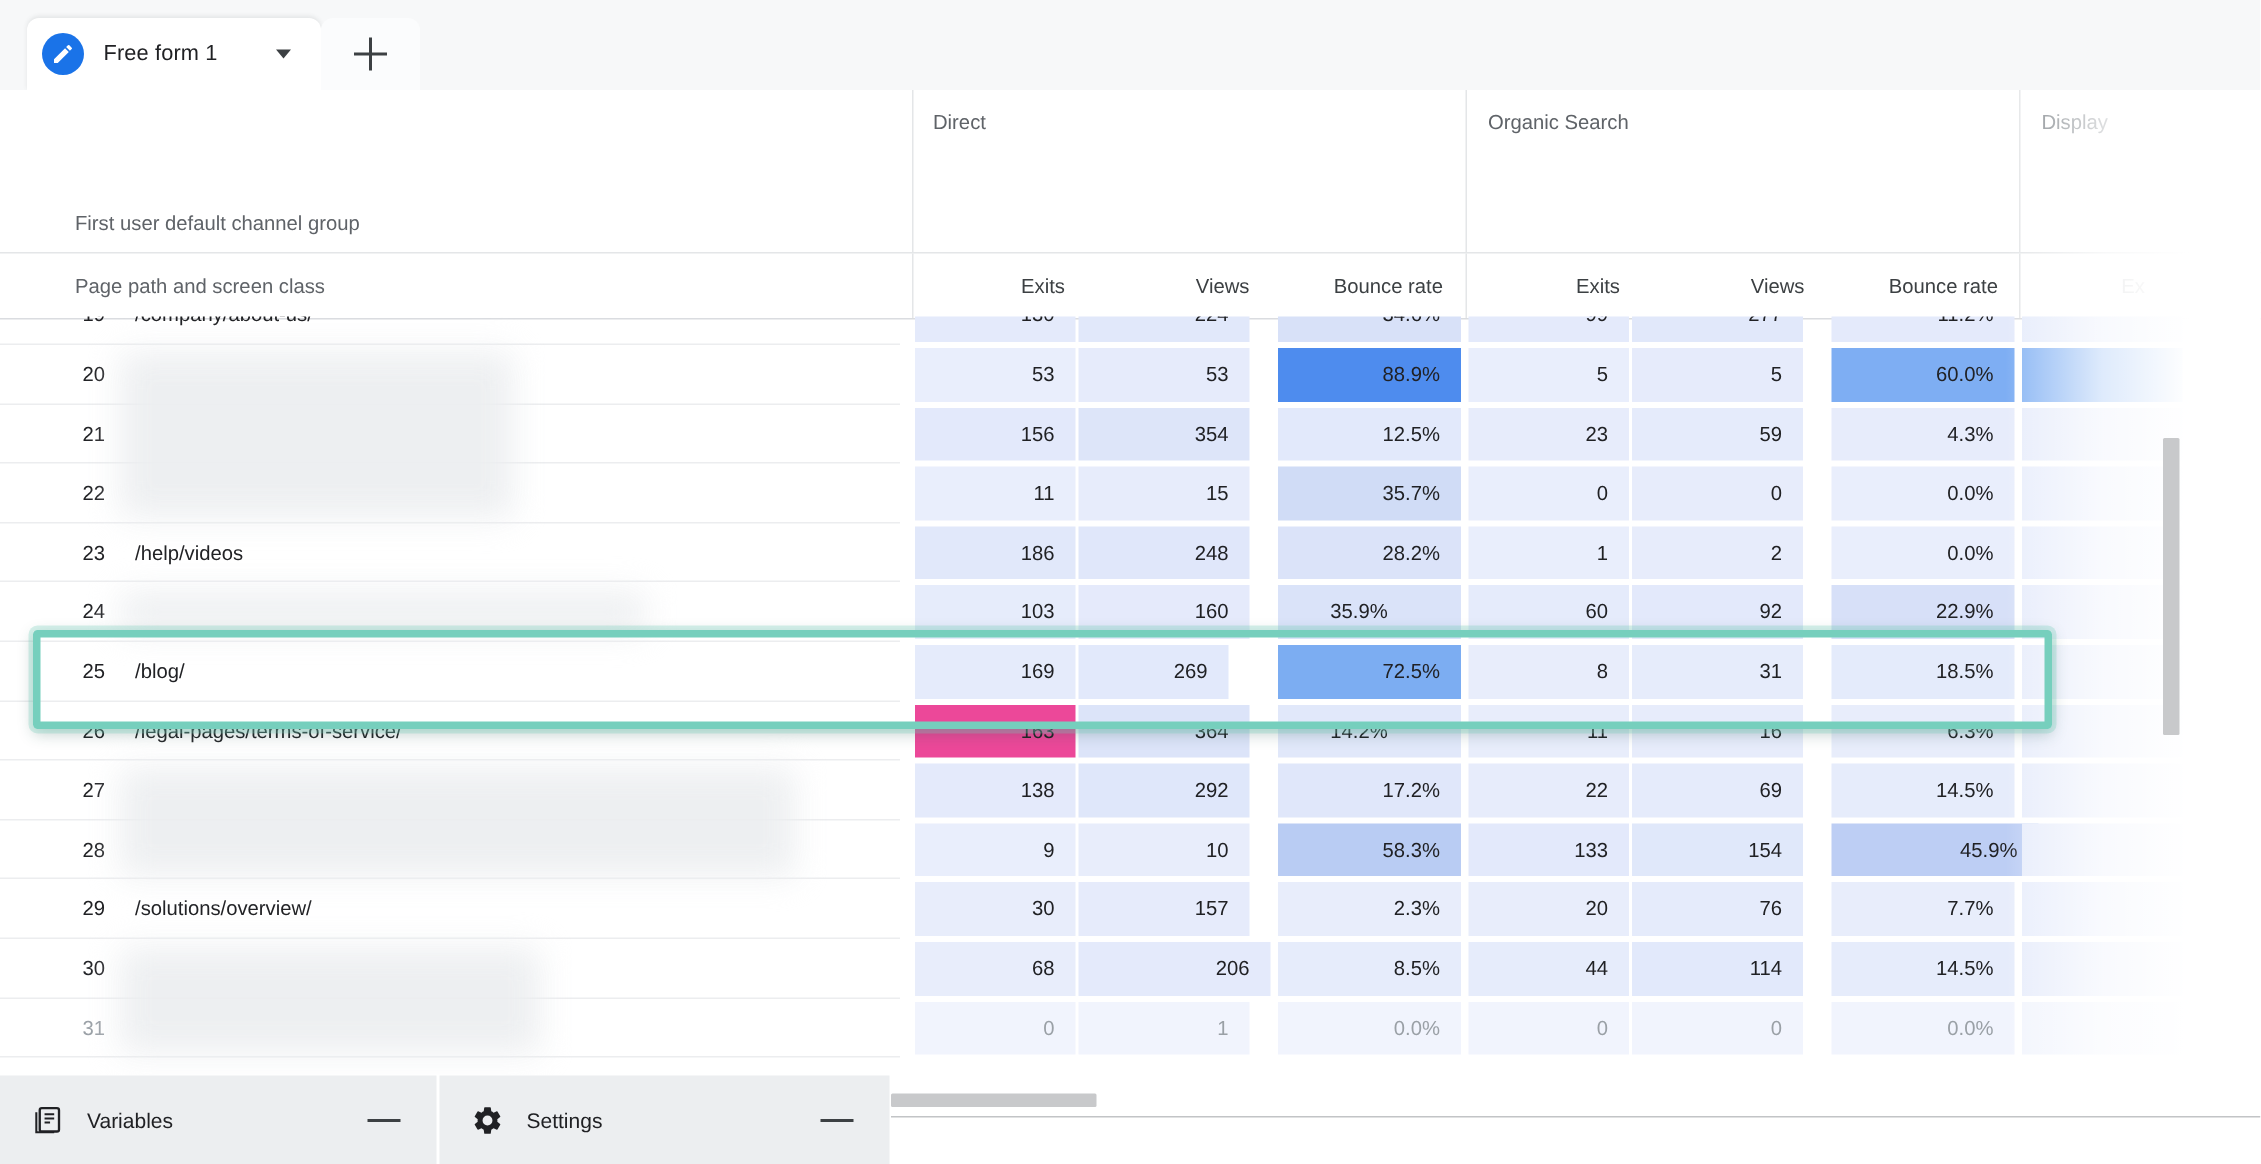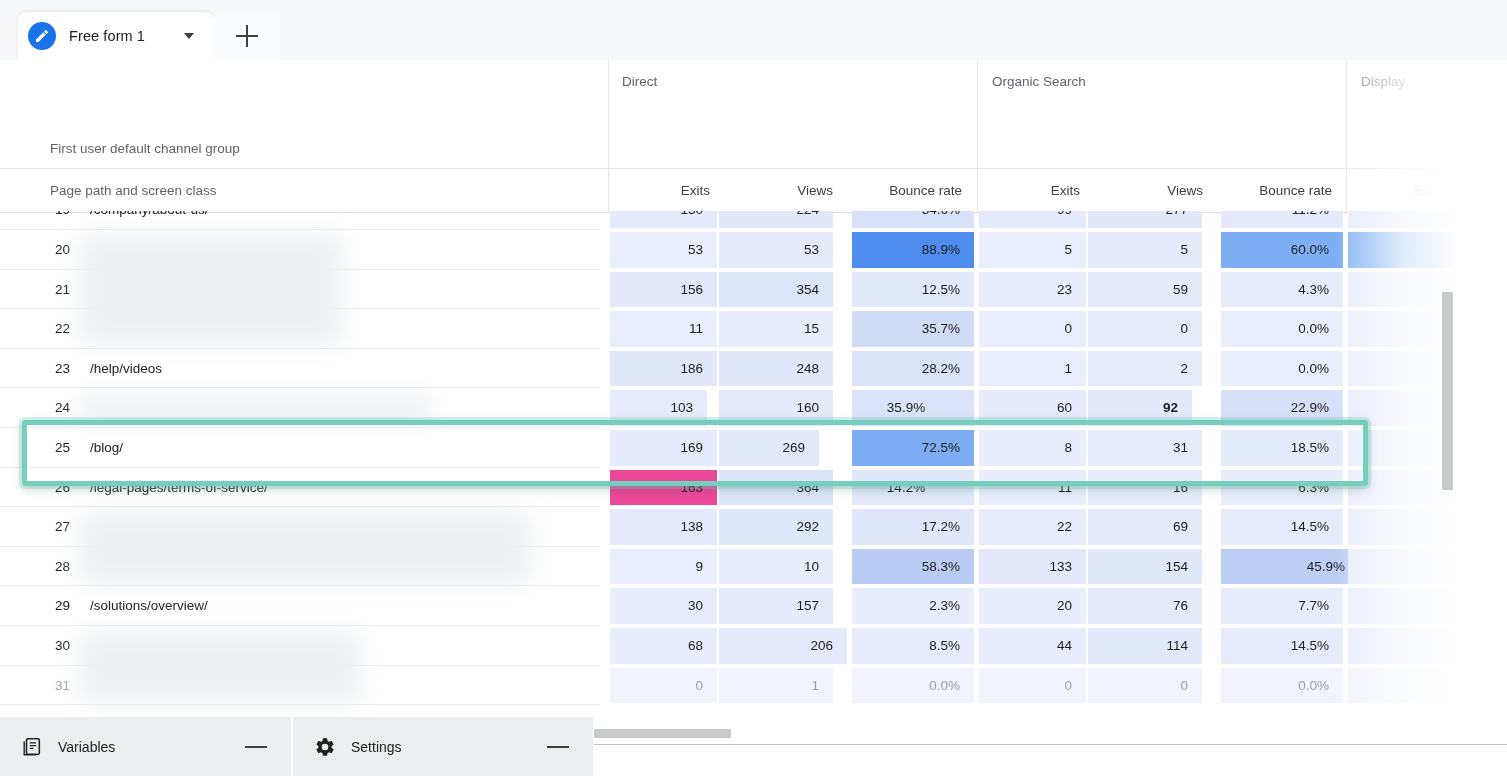--- a/index.html
+++ b/index.html
@@ -274,25 +274,25 @@
       <div class="numcell" style="left:979px;width:107px;background:#e9eefc;">1</div>
       <div class="numcell" style="left:1088px;width:114px;background:#e7ecfb;">2</div>
       <div class="numcell" style="left:1221px;width:122px;background:#e9eefc;">0.0%</div>
       <div class="numcell" style="left:1348px;width:107px;background:#e9eefc;"></div>
       <div class="rowline"></div>
     </div>
 
     <div class="row" style="top:177.4px;">
       <div class="cell-idx">24</div>
       <div class="cell-path"></div>
-      <div class="numcell" style="left:610px;width:97px;background:#e6ecfb;">103</div>
+      <div class="numcell" style="left:610px;width:107px;background:#e6ecfb;">103</div>
       <div class="numcell" style="left:719px;width:114px;background:#e5eafb;">160</div>
       <div class="numcell" style="left:852px;width:122px;background:#dae3f9;text-align:center;">35.9%</div>
       <div class="numcell" style="left:979px;width:107px;background:#e5ebfb;">60</div>
-      <div class="numcell" style="left:1088px;width:104px;background:#e3e9fb;font-weight:bold;">92</div>
+      <div class="numcell" style="left:1088px;width:114px;background:#e3e9fb;">92</div>
       <div class="numcell" style="left:1221px;width:122px;background:#d7e0f8;">22.9%</div>
       <div class="numcell" style="left:1348px;width:107px;background:#e7ecfb;"></div>
       <div class="rowline"></div>
     </div>
 
     <div class="row" style="top:217px;">
       <div class="cell-idx">25</div>
       <div class="cell-path">/blog/</div>
       <div class="numcell" style="left:610px;width:107px;background:#e5ebfb;">169</div>
       <div class="numcell" style="left:719px;width:100px;background:#e2e9fb;">269</div>

